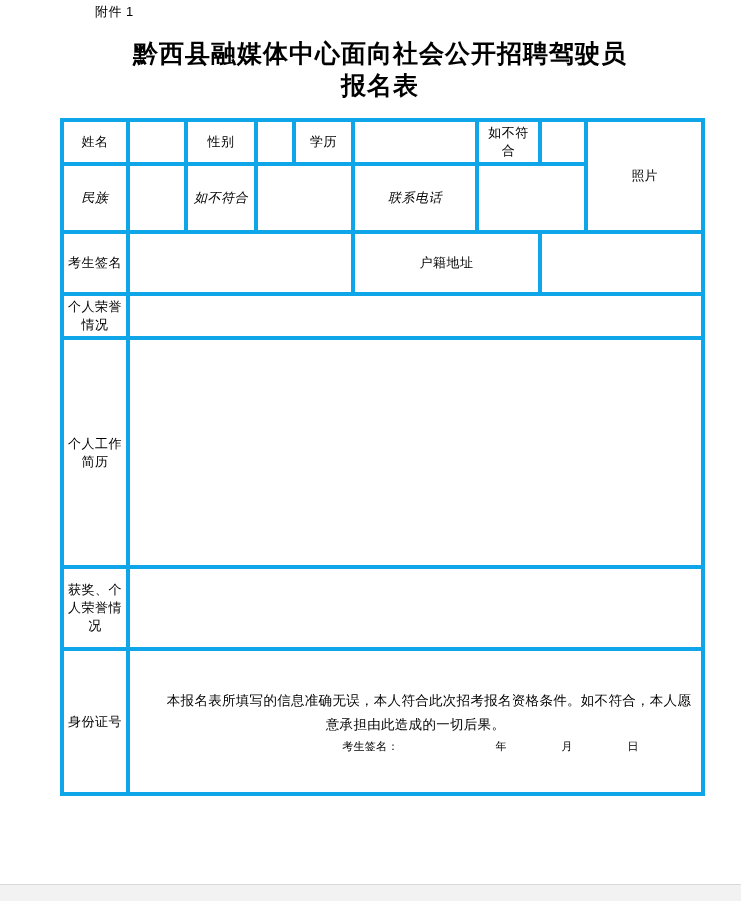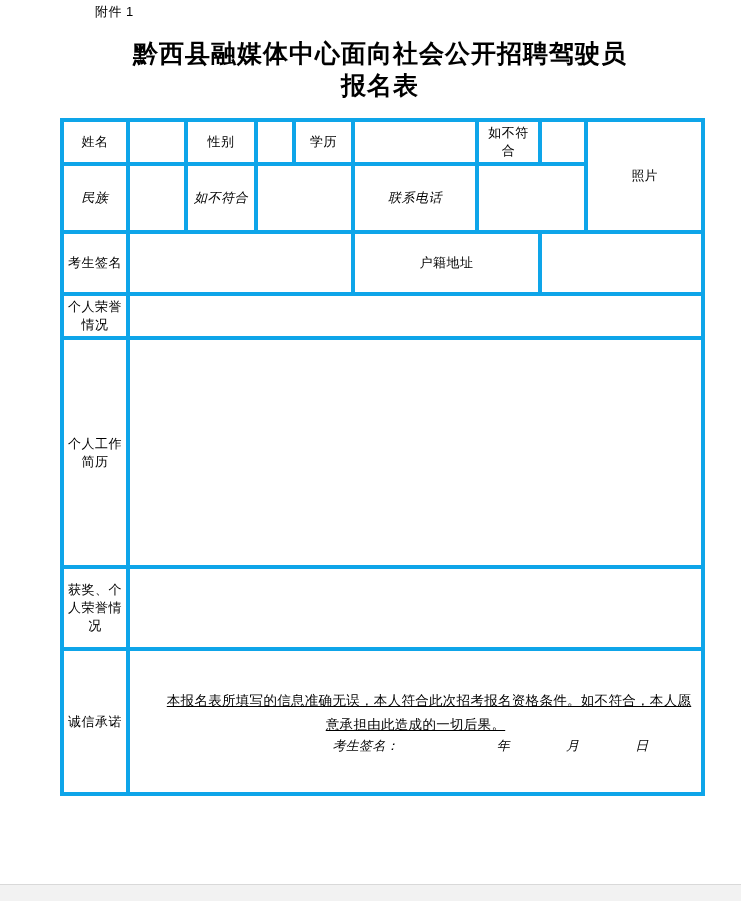--- a/index.html
+++ b/index.html
@@ -75,27 +75,25 @@
   .promise-body {
     text-align: left;
     padding: 14px 16px 10px 16px;
     vertical-align: top;
   }
   .promise-p {
     text-indent: 2em;
     font-size: 13.5px;
     line-height: 24px;
     letter-spacing: 0.3px;
-    text-decoration: underline;
   }
   .sign-line {
-    font-size: 13px;
+    font-size: 11px;
     letter-spacing: 0.3px;
     padding-left: 150px;
-    font-style: italic;
   }
   .sign-line .gap-a { display: inline-block; width: 90px; }
   .sign-line .gap-b { display: inline-block; width: 48px; }
   .sign-line .gap-c { display: inline-block; width: 48px; }
   .bottom-strip {
     position: absolute;
     left: 0;
     top: 884px;
     width: 741px;
     height: 17px;
@@ -174,21 +172,21 @@
       <td class="lbl">个人工作简历</td>
       <td class="blank" colspan="8"></td>
     </tr>
 
     <tr class="h-award">
       <td class="lbl">获奖、个人荣誉情况</td>
       <td class="blank" colspan="8"></td>
     </tr>
 
     <tr class="h-promise">
-      <td class="lbl">诚信承诺</td>
+      <td class="lbl">身份证号</td>
       <td class="promise-body" colspan="8">
         <div class="promise-p">本报名表所填写的信息准确无误，本人符合此次招考报名资格条件。如不符合，本人愿意承担由此造成的一切后果。</div>
         <div class="sign-line">
           <span>考生签名：</span>
           <span class="gap-a"></span>
           <span>年</span>
           <span class="gap-b"></span>
           <span>月</span>
           <span class="gap-c"></span>
           <span>日</span>

